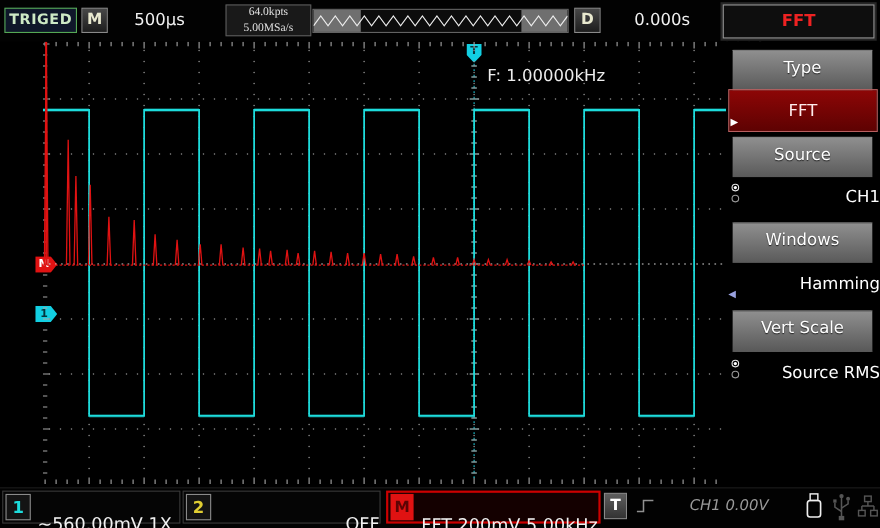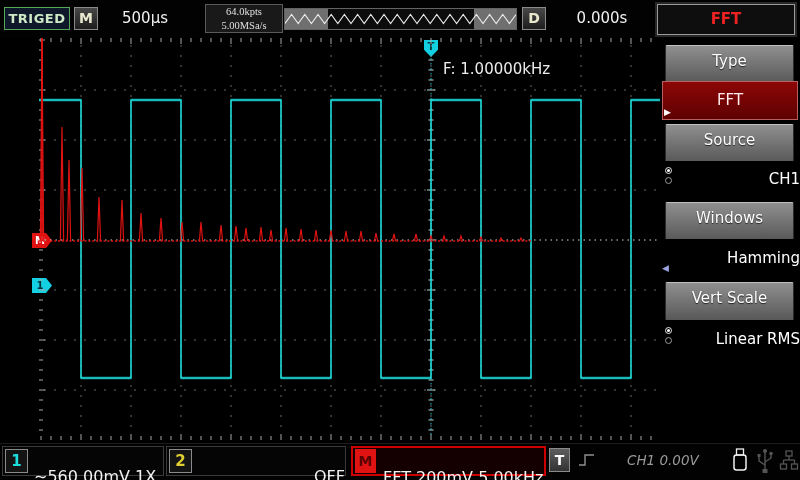--- a/index.html
+++ b/index.html
@@ -1331,21 +1331,21 @@
     <div class="menu-row" style="top:201px;height:38px;line-height:38px;">
       <span class="tri-left">◀</span>
       <span>Hamming</span>
     </div>
     <div class="menu-btn" style="top:244px;">Vert Scale</div>
     <div class="menu-row" style="top:282px;height:38px;line-height:38px;">
       <span class="radio-stack" style="top:7px;">
         <span class="radio filled"></span>
         <span class="radio empty"></span>
       </span>
-      <span>Linear RMS</span>
+      <span>Source RMS</span>
     </div>
   </div>
 
   <div id="bottombar">
     <div class="bsec" style="left:2px;width:162px;">
       <div class="chan-badge" style="color:#1ddcdc;">1</div>
       <div class="bsec-label" style="left:31px;">∼560.00mV 1X</div>
     </div>
     <div class="bsec" style="left:166px;width:180px;">
       <div class="chan-badge" style="color:#e0ce32;">2</div>

